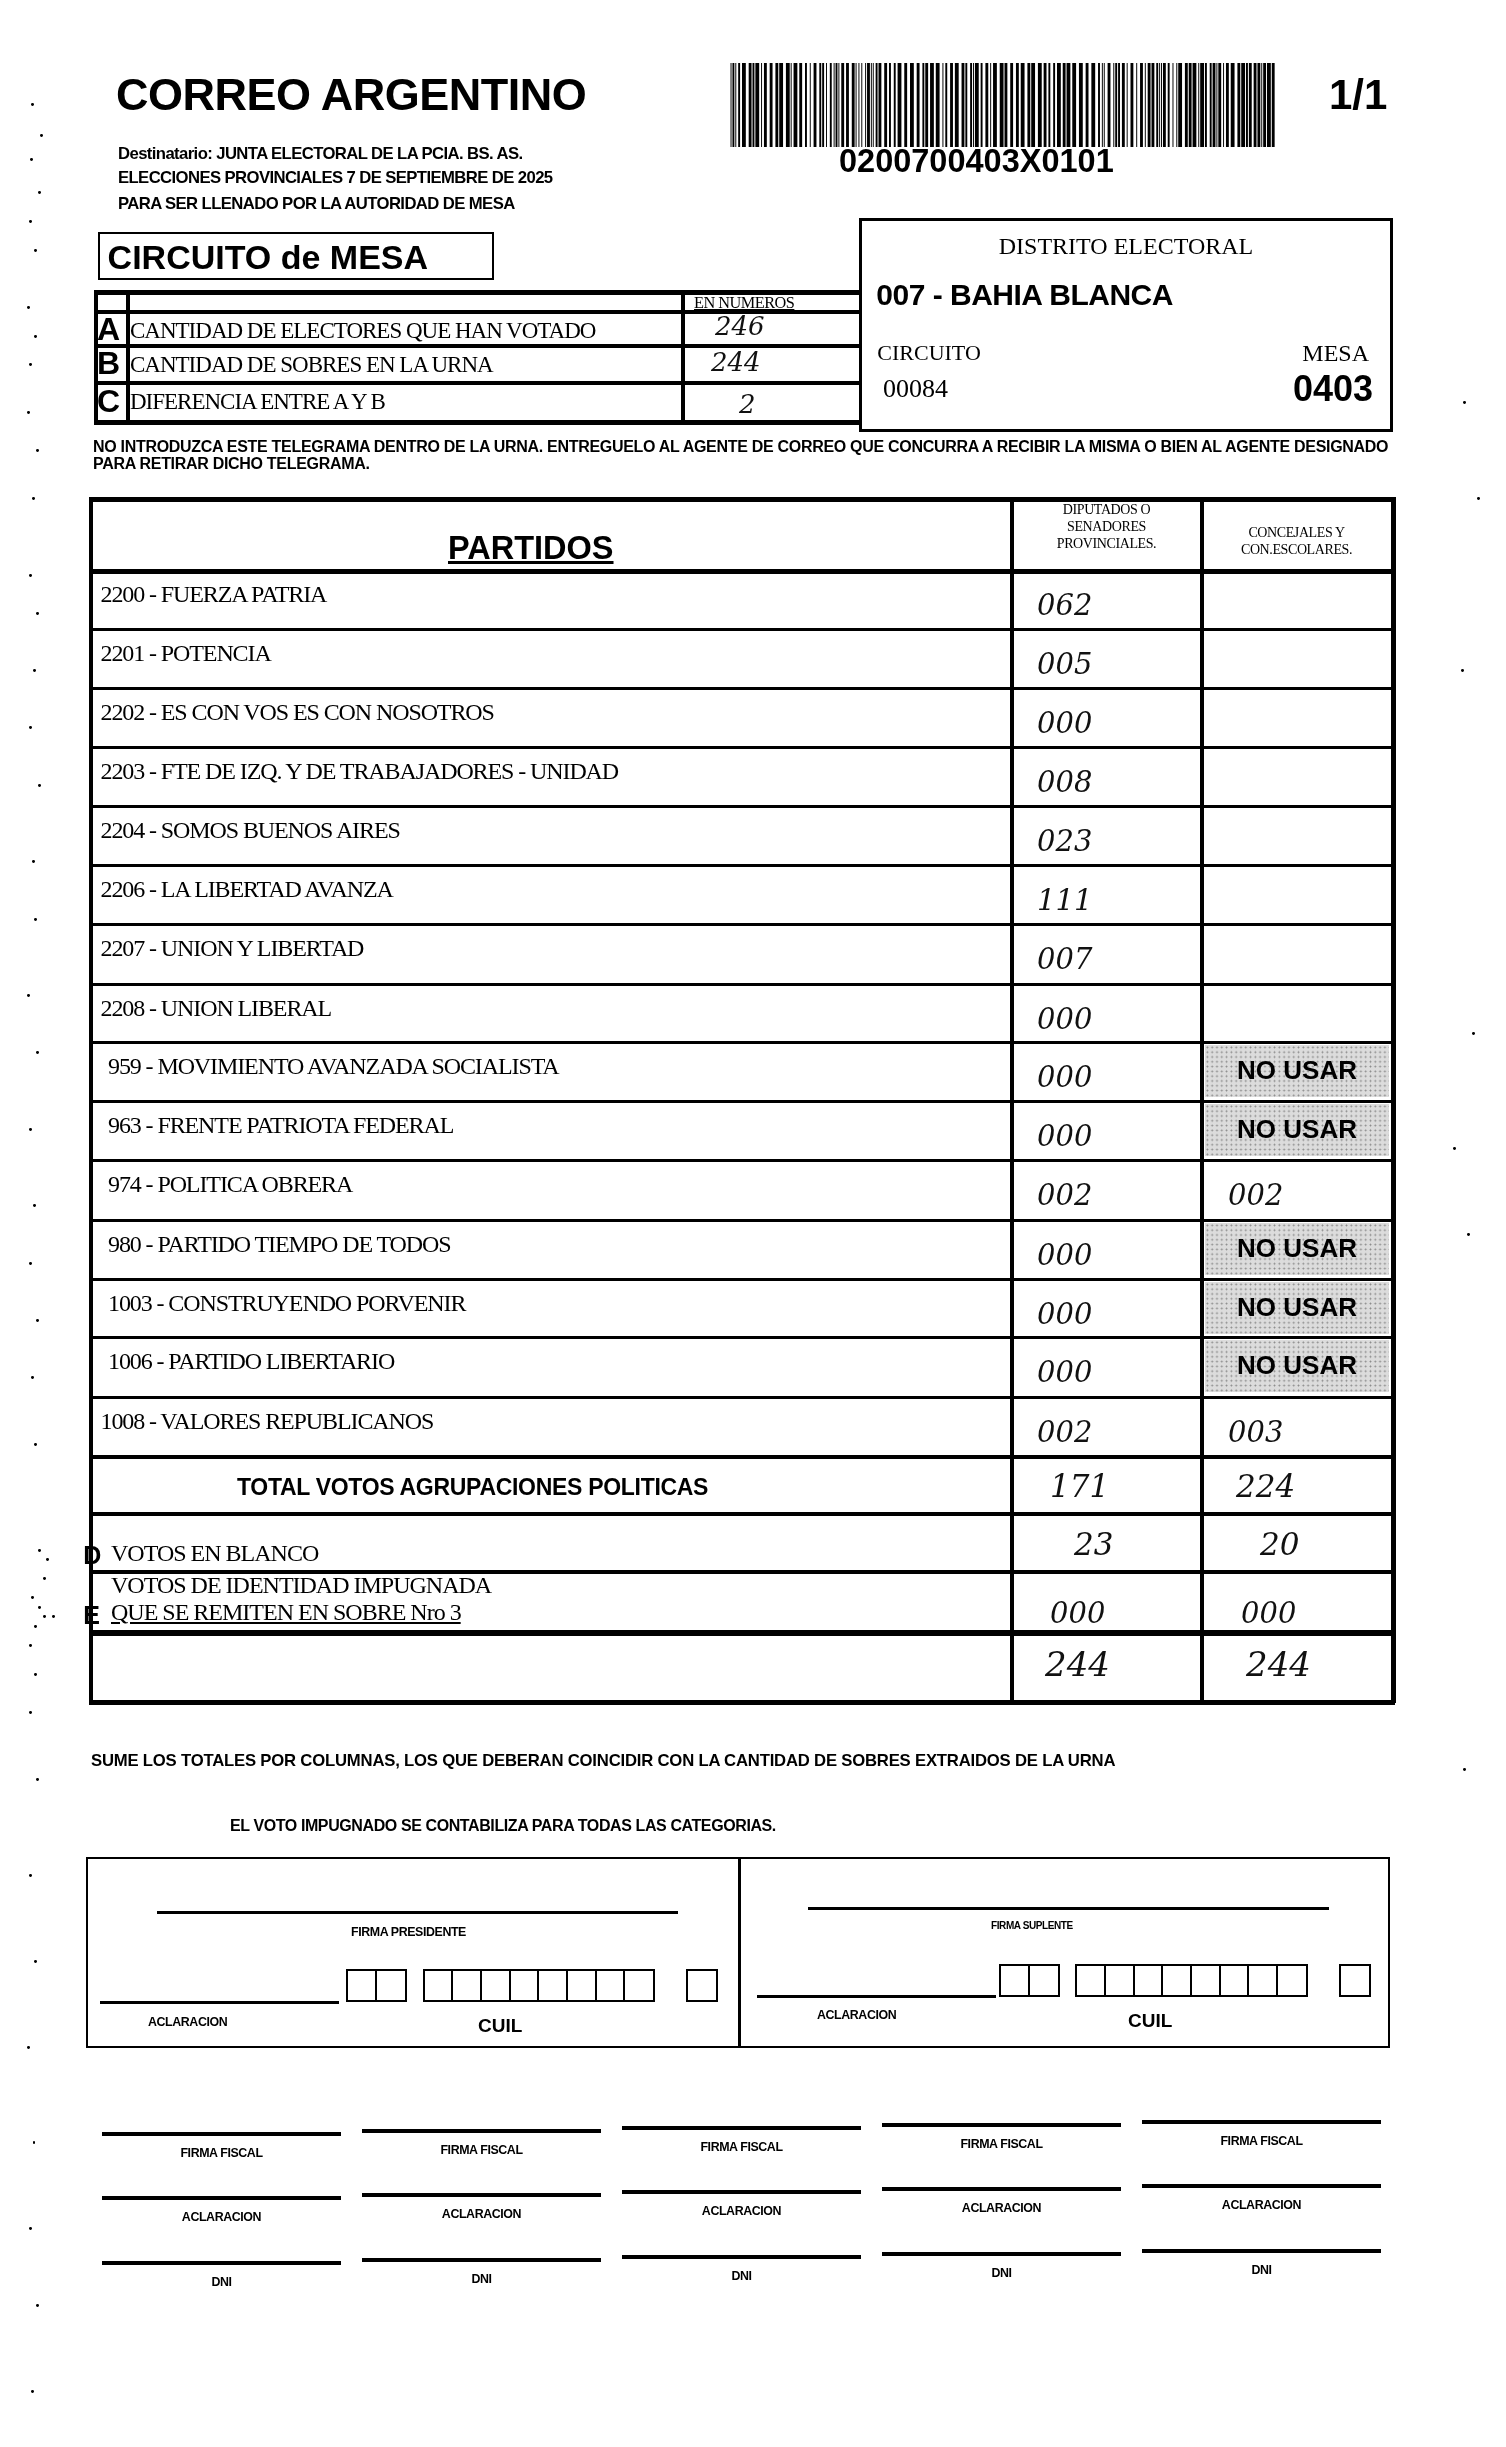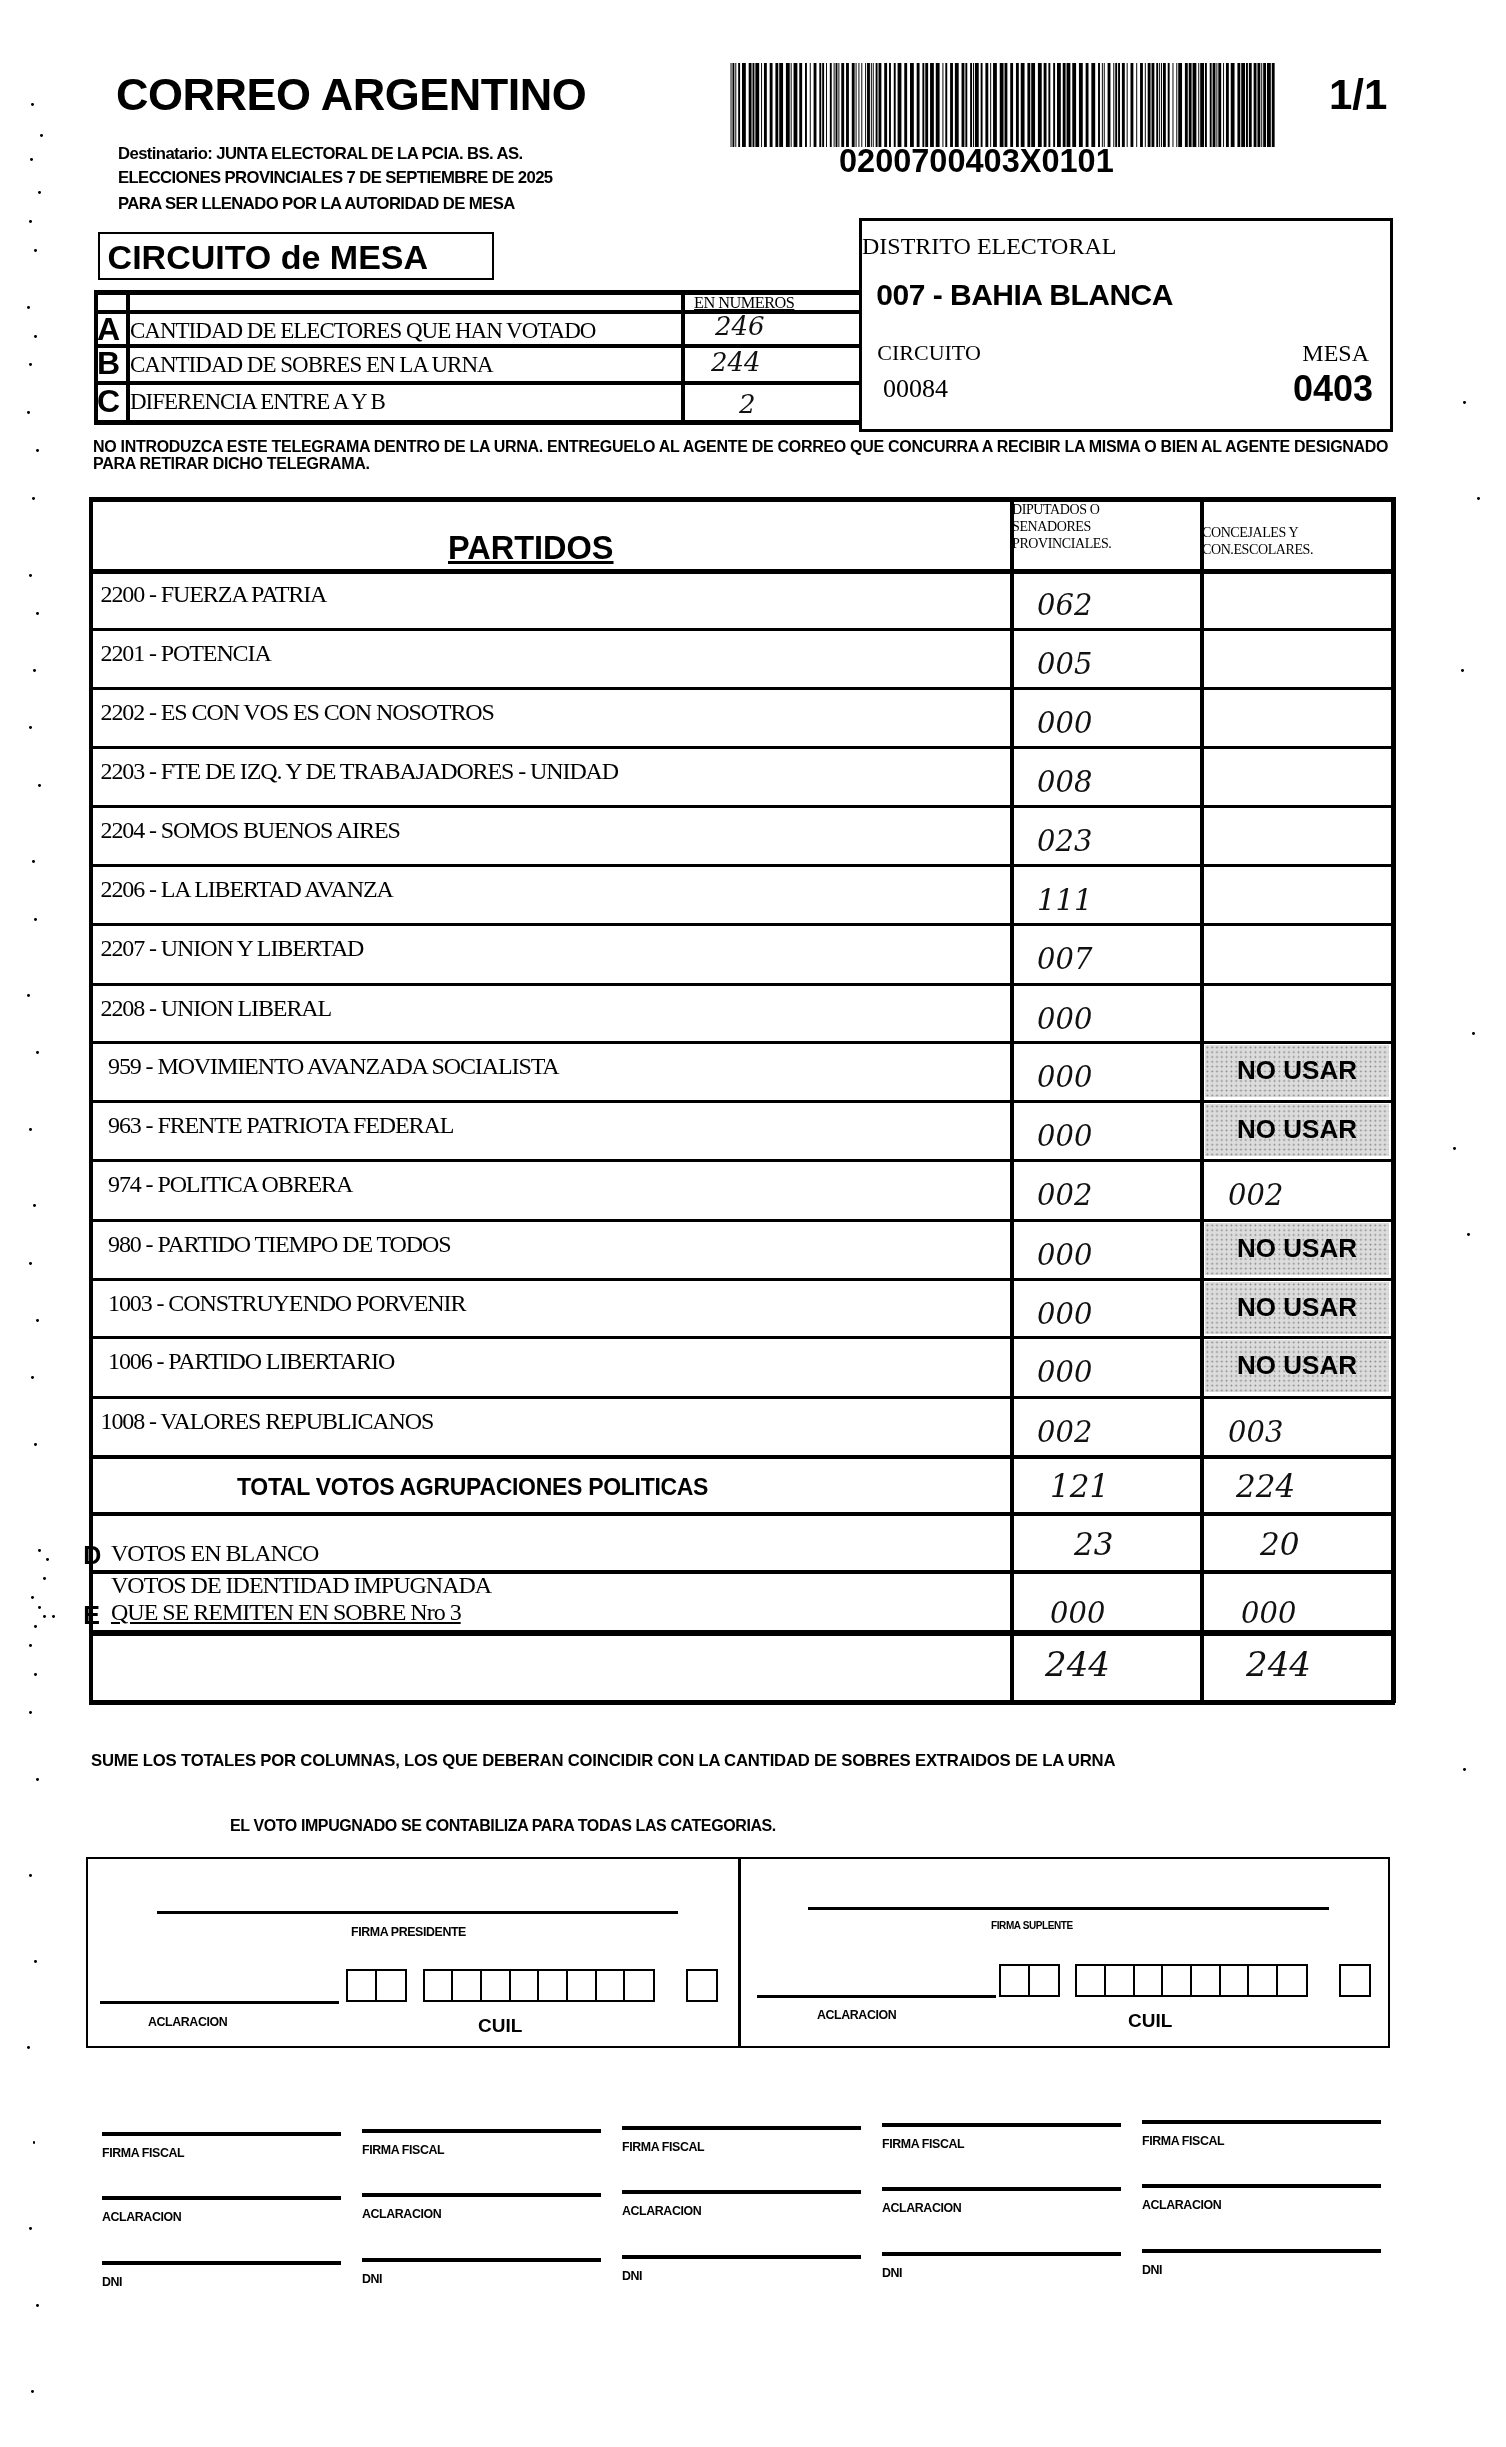--- a/index.html
+++ b/index.html
@@ -12,21 +12,21 @@
   .vline { position:absolute; background:#000; width:3.8px; }
   .hand { font-family: "DejaVu Serif", serif; font-style: italic; color:#111; }
   .nousar {
     position:absolute; background:#dcdcdc;
     background-image: radial-gradient(#888 0.8px, transparent 1.1px);
     background-size: 4.8px 4.8px;
     display:flex; align-items:center; justify-content:center;
     font-family:"Liberation Sans", sans-serif; font-weight:bold; font-size:26px;
   }
   .cuilbox { position:absolute; border:2.9px solid #000; background:#fff; box-sizing:border-box; }
-  .center { text-align:left; }
+  .center { text-align:center; }
   .speck { position:absolute; width:2.9px; height:2.9px; background:#000; border-radius:50%; }
 </style>
 </head>
 <body>
 
 <div class="abs sans b" style="left:116px; top:69px; font-size:45px; letter-spacing:-0.5px;">CORREO ARGENTINO</div>
 
 <div class="abs sans b" style="left:118px; top:144px; font-size:16.7px; letter-spacing:-0.6px;">Destinatario: JUNTA ELECTORAL DE LA PCIA. BS. AS.</div>
 <div class="abs sans b" style="left:118px; top:168px; font-size:16.7px; letter-spacing:-0.6px;">ELECCIONES PROVINCIALES 7 DE SEPTIEMBRE DE 2025</div>
 <div class="abs sans b" style="left:118px; top:194px; font-size:16.7px; letter-spacing:-0.6px;">PARA SER LLENADO POR LA AUTORIDAD DE MESA</div>
@@ -289,21 +289,21 @@
         <div class="nousar" style="left: 1116px; top: 3.8px; width: 184px; height: 52px;">NO USAR</div>
       </div>
       <div class="abs" style="left: 0px; top: 899px; width: 1306px; height: 59px;">
         <div class="abs serif" style="left: 11.5px; top: 11.5px; font-size: 24px; letter-spacing: -1.1px; white-space: nowrap;">1008 - VALORES REPUBLICANOS</div>
         <div class="abs hand" style="left: 948px; top: 19px; font-size: 29px;">002</div>
         <div class="abs hand" style="left: 1139px; top: 19px; font-size: 29px;">003</div>
       </div>
     </div>
 
   <div class="abs sans b" style="left:148px; top:977px; font-size:23px; letter-spacing:-0.3px;">TOTAL VOTOS AGRUPACIONES POLITICAS</div>
-  <div class="abs hand" style="left:961px; top:971px; font-size:31px;">121</div>
+  <div class="abs hand" style="left:961px; top:971px; font-size:31px;">171</div>
   <div class="abs hand" style="left:1147px; top:971px; font-size:31px;">224</div>
 
   <div class="abs sans b" style="left:-5.7px; top:1044px; font-size:25px;">D</div>
   <div class="abs serif" style="left:22px; top:1043px; font-size:24px; letter-spacing:-1px;">VOTOS EN BLANCO</div>
   <div class="abs hand" style="left:985px; top:1029px; font-size:31px;">23</div>
   <div class="abs hand" style="left:1171px; top:1029px; font-size:31px;">20</div>
 
   <div class="abs sans b" style="left:-5.7px; top:1104px; font-size:25px;">E</div>
   <div class="abs serif" style="left:22px; top:1075px; font-size:24px; letter-spacing:-1px;">VOTOS DE IDENTIDAD IMPUGNADA</div>
   <div class="abs serif" style="left:22px; top:1102px; font-size:24px; letter-spacing:-1px; text-decoration:underline;">QUE SE REMITEN EN SOBRE Nro 3</div>

